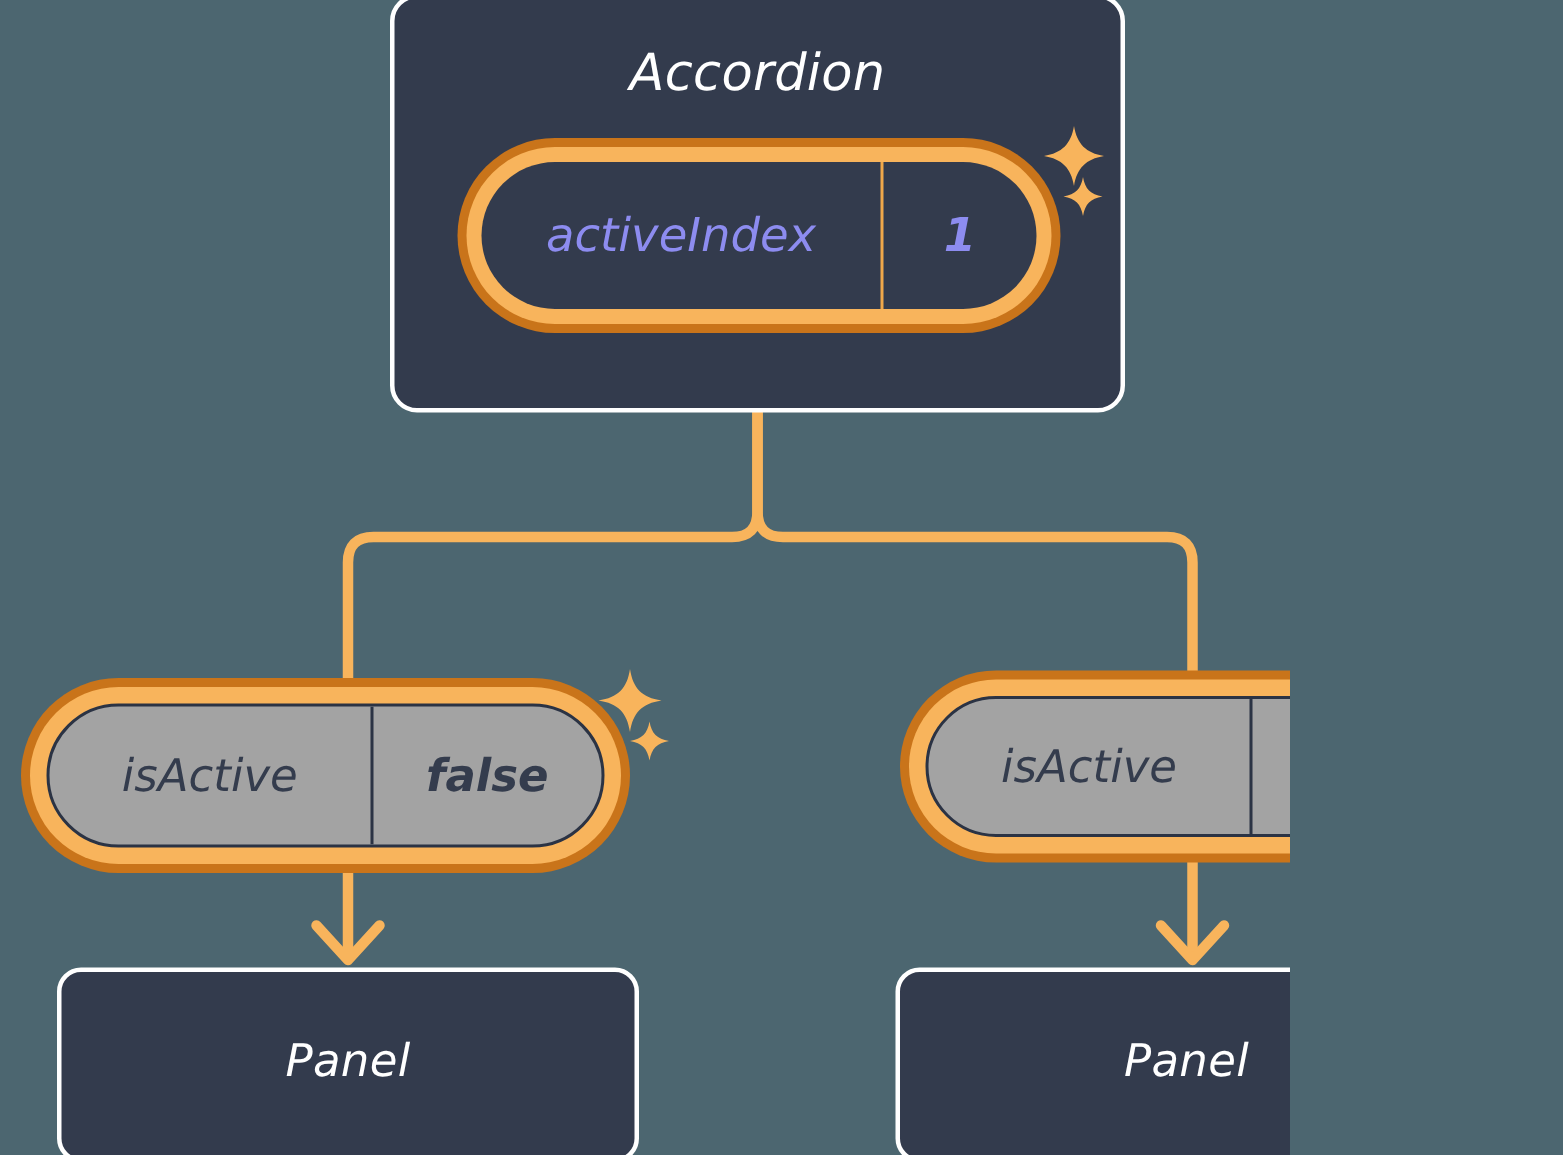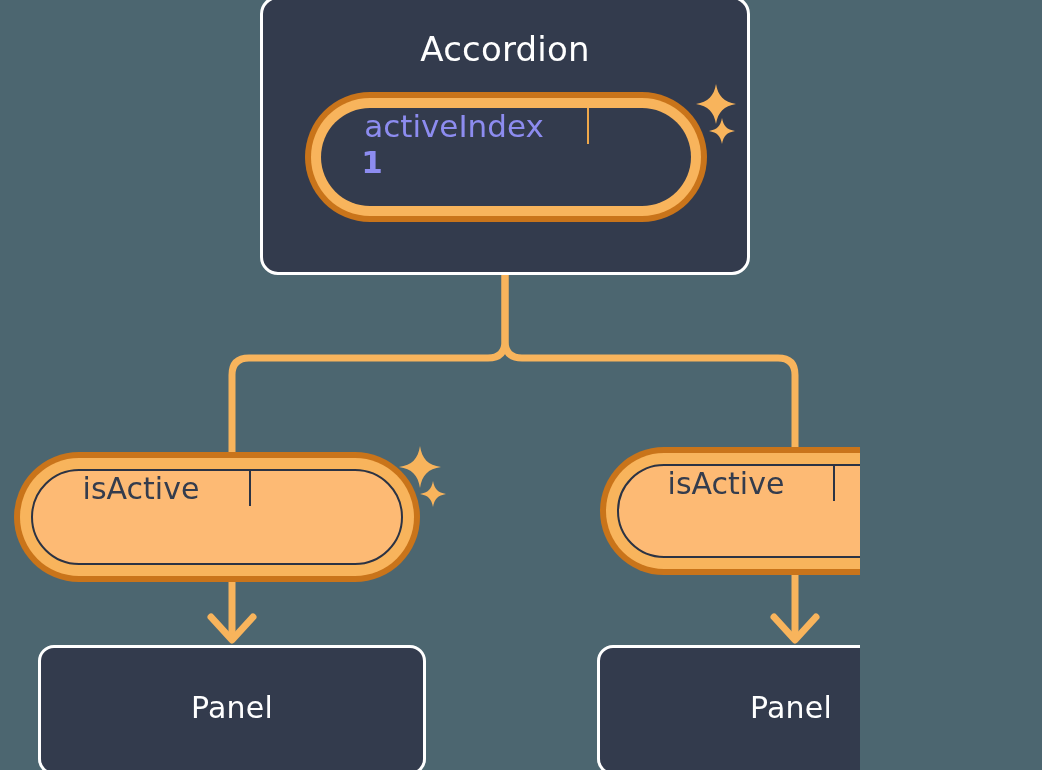--- a/index.html
+++ b/index.html
@@ -9,20 +9,21 @@
   }
   body {
     font-family: "DejaVu Sans", "Liberation Sans", sans-serif;
   }
   #canvas {
     position: relative;
     width: 860px;
     height: 770px;
     background: #4c6670;
     overflow: hidden;
+    font-style: italic;
   }
 
   
   #connectors {
     position: absolute;
     left: 0; top: 0;
     width: 1042px;
     height: 770px;
     pointer-events: none;
   }
@@ -90,21 +91,20 @@
     border-radius: 999px;
     background: #f8b45c;
   }
   .pill-body {
     position: absolute;
     box-sizing: border-box;
     border-radius: 999px;
     display: flex;
     align-items: stretch;
     overflow: hidden;
-    flex-direction: column;
   }
   .pill-seg {
     display: flex;
     align-items: center;
     justify-content: center;
     box-sizing: border-box;
   }
   .pill-key   { font-weight: 400; }
   .pill-value { font-weight: 700; }
 
@@ -122,21 +122,21 @@
     border-right: 2px solid #f0a84a;
   }
   #pill-activeindex-body .pill-value {
     width: 102px;
     color: #8d8cf0;
     font-size: 31px;
   }
 
   
   .pill-purple .pill-body {
-    background: #fdba74;
+    background: #a3a3a3;
     border: 2px solid #2b3344;
   }
   .pill-purple .pill-key {
     color: #343c4d;
     font-size: 30px;
     border-right: 2px solid #2b3344;
   }
   .pill-purple .pill-value {
     color: #343c4d;
     font-size: 30px;
@@ -205,20 +205,21 @@
   </svg>
   <svg class="sparkle" style="left:708px; top:117px;" width="28" height="28" viewBox="0 0 28 28">
     <path d="M14 1 C15.4 9 19 12.6 27 14 C19 15.4 15.4 19 14 27 C12.6 19 9 15.4 1 14 C9 12.6 12.6 9 14 1 Z" fill="#f8b45c"></path>
   </svg>
 
   <div id="pill-left-ring" class="pill-ring"></div>
   <div id="pill-left-ring-inner" class="pill-ring-inner"></div>
   <div class="pill-purple">
     <div id="pill-left-body" class="pill-body">
       <div class="pill-seg pill-key">isActive</div>
+      <div class="pill-seg pill-value">false</div>
     </div>
   </div>
 
   <svg class="sparkle" style="left:397px; top:444px;" width="46" height="46" viewBox="0 0 46 46">
     <path d="M23 2 C25 15 31 21 44 23 C31 25 25 31 23 44 C21 31 15 25 2 23 C15 21 21 15 23 2 Z" fill="#f8b45c"></path>
   </svg>
   <svg class="sparkle" style="left:419px; top:480px;" width="28" height="28" viewBox="0 0 28 28">
     <path d="M14 1 C15.4 9 19 12.6 27 14 C19 15.4 15.4 19 14 27 C12.6 19 9 15.4 1 14 C9 12.6 12.6 9 14 1 Z" fill="#f8b45c"></path>
   </svg>
 

